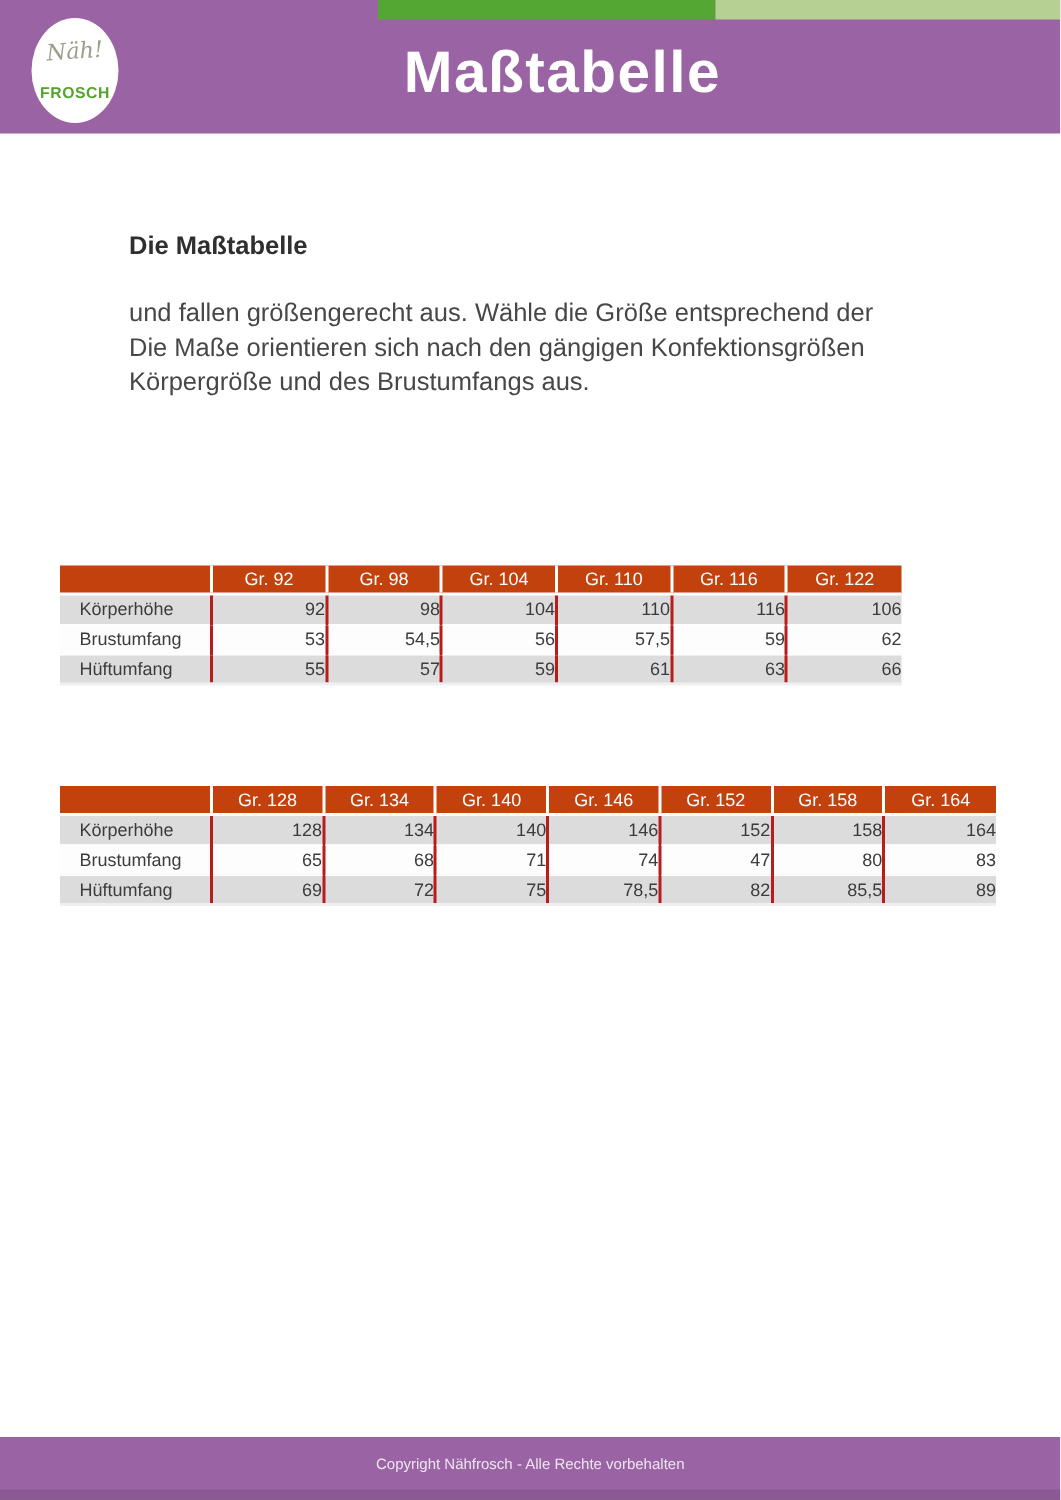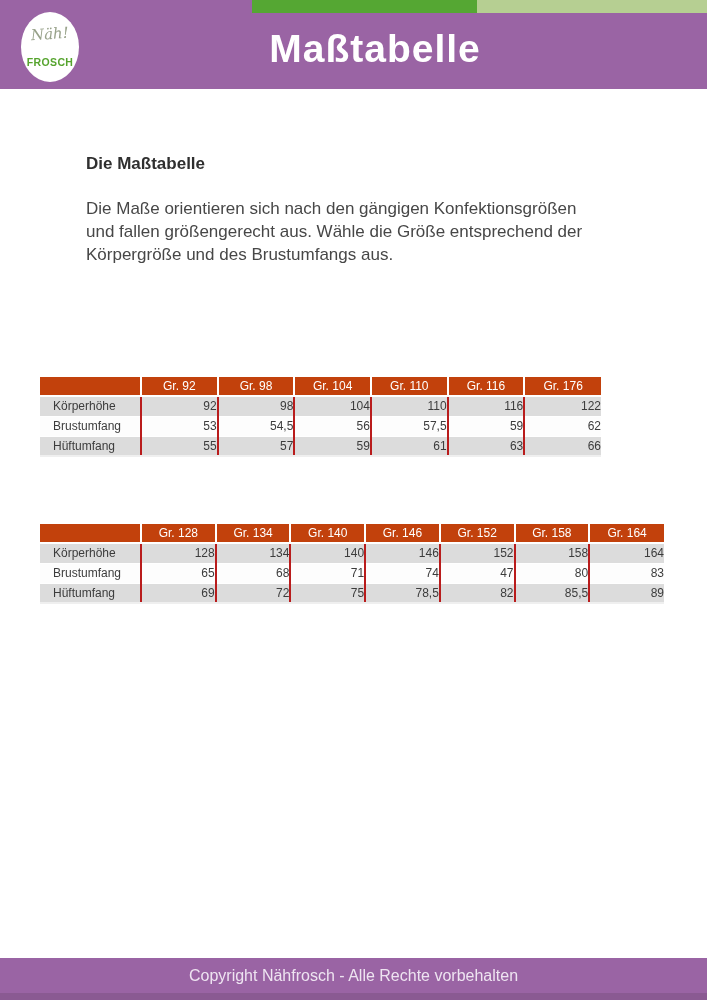--- a/index.html
+++ b/index.html
@@ -137,21 +137,21 @@
   .footer {
     position: absolute;
     left: 0; right: 0; top: 958px;
     height: 42px;
     background: #9a64a4;
     display: flex;
     align-items: center;
     justify-content: center;
     padding-bottom: 6px;
     color: #eee4f1;
-    font-size: 16px;
+    font-size: 10px;
   }
   .footer-edge {
     position: absolute;
     left: 0; right: 0; bottom: 0;
     height: 7px;
     background: #8a5a92;
   }
 </style>
 </head>
 <body>
@@ -164,22 +164,22 @@
     <div class="logo">
       <span class="logo-script">Näh!</span>
       <span class="logo-name">FROSCH</span>
     </div>
     <h1 class="title">Maßtabelle</h1>
   </header>
 
   <main>
     <h2 class="intro-heading">Die Maßtabelle</h2>
     <p class="intro-text">
+      <span class="line">und fallen größengerecht aus. Wähle die Größe entsprechend der</span>
       <span class="line">Die Maße orientieren sich nach den gängigen Konfektionsgrößen</span>
-      <span class="line">und fallen größengerecht aus. Wähle die Größe entsprechend der</span>
       <span class="line">Körpergröße und des Brustumfangs aus.</span>
     </p>
 
     <div class="table-wrap t0">
         <table class="size-table">
           <colgroup>
             <col class="label-col">
             <col>
             <col>
             <col>
@@ -188,32 +188,32 @@
             <col>
           </colgroup>
           <thead>
             <tr>
               <th></th>
               <th>Gr. 92</th>
               <th>Gr. 98</th>
               <th>Gr. 104</th>
               <th>Gr. 110</th>
               <th>Gr. 116</th>
-              <th>Gr. 176</th>
+              <th>Gr. 122</th>
             </tr>
           </thead>
           <tbody>
             <tr>
               <td>Körperhöhe</td>
               <td>92</td>
               <td>98</td>
               <td>104</td>
               <td>110</td>
               <td>116</td>
-              <td>122</td>
+              <td>106</td>
             </tr>
             <tr>
               <td>Brustumfang</td>
               <td>53</td>
               <td>54,5</td>
               <td>56</td>
               <td>57,5</td>
               <td>59</td>
               <td>62</td>
             </tr>

